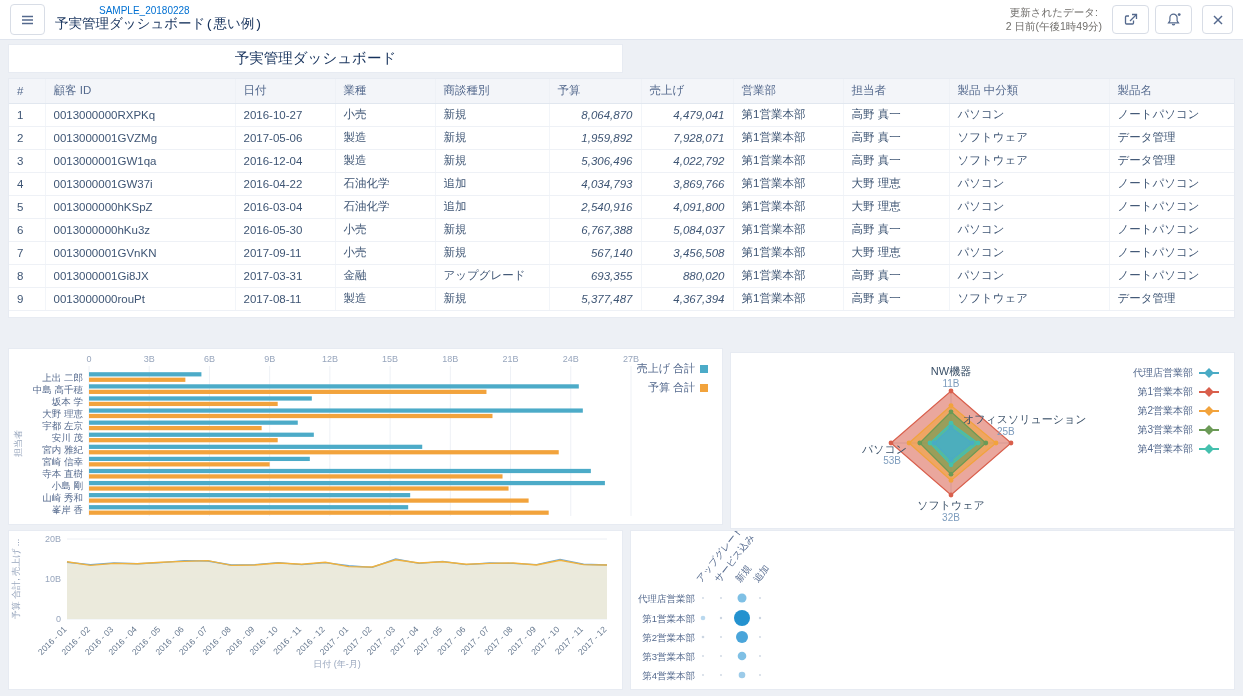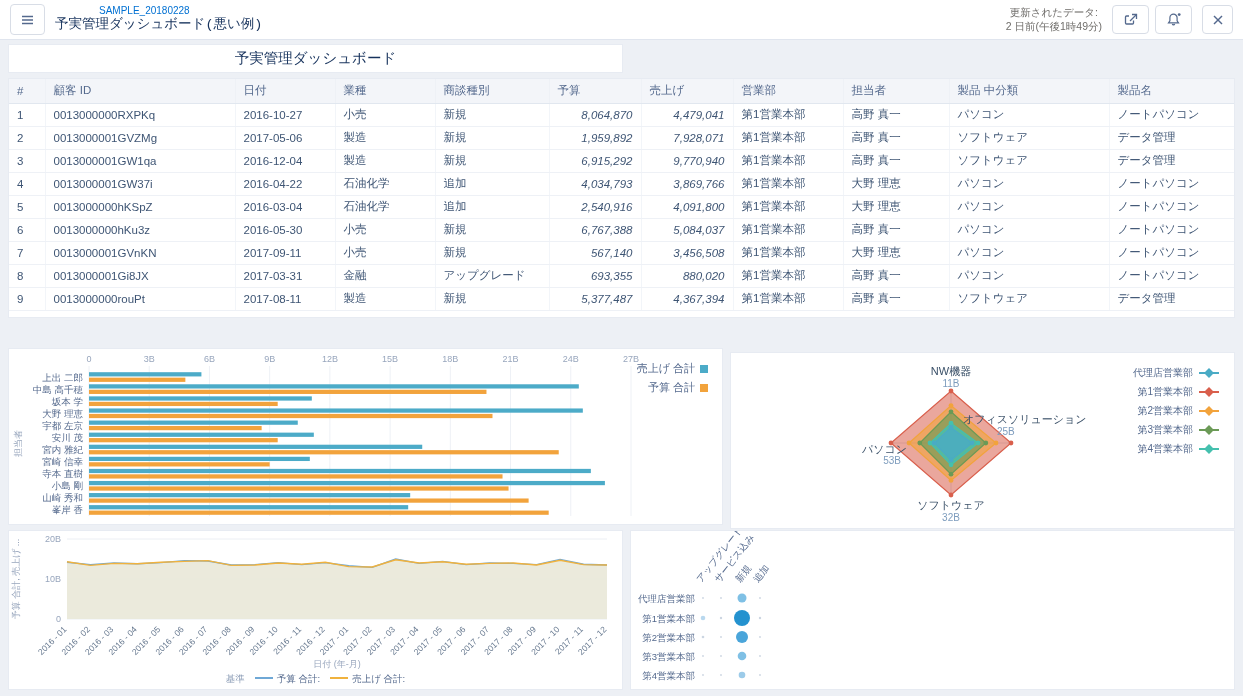--- a/index.html
+++ b/index.html
@@ -155,22 +155,22 @@
             <td>高野 真一</td>
             <td>ソフトウェア</td>
             <td>データ管理</td>
           </tr>
           <tr>
             <td>3</td>
             <td>0013000001GW1qa</td>
             <td>2016-12-04</td>
             <td>製造</td>
             <td>新規</td>
-            <td class="num">6,915,292</td>
-            <td class="num">9,770,940</td>
+            <td class="num">5,306,496</td>
+            <td class="num">4,022,792</td>
             <td>第1営業本部</td>
             <td>高野 真一</td>
             <td>ソフトウェア</td>
             <td>データ管理</td>
           </tr>
           <tr>
             <td>4</td>
             <td>0013000001GW37i</td>
             <td>2016-04-22</td>
             <td>石油化学</td>
@@ -425,21 +425,20 @@
         <text x="457.13043478260875" y="99" text-anchor="end" class="xlab" transform="rotate(-45 457.13043478260875 99)">2017 - 06</text>
         <text x="480.60869565217394" y="99" text-anchor="end" class="xlab" transform="rotate(-45 480.60869565217394 99)">2017 - 07</text>
         <text x="504.0869565217391" y="99" text-anchor="end" class="xlab" transform="rotate(-45 504.0869565217391 99)">2017 - 08</text>
         <text x="527.5652173913044" y="99" text-anchor="end" class="xlab" transform="rotate(-45 527.5652173913044 99)">2017 - 09</text>
         <text x="551.0434782608696" y="99" text-anchor="end" class="xlab" transform="rotate(-45 551.0434782608696 99)">2017 - 10</text>
         <text x="574.5217391304348" y="99" text-anchor="end" class="xlab" transform="rotate(-45 574.5217391304348 99)">2017 - 11</text>
         <text x="598" y="99" text-anchor="end" class="xlab" transform="rotate(-45 598 99)">2017 - 12</text>
         <text x="328" y="136" text-anchor="middle" class="ax">日付 (年-月)</text>
         <text x="10" y="48" text-anchor="middle" class="ax" transform="rotate(-90 10 48)">予算 合計, 売上げ ...</text>
       </svg>
-    <div class="line-legend" id="line-legend"><span>基準</span><span class="lchip" style="background: rgb(111, 168, 214);"></span><span class="lname">予算 合計:</span><span class="lchip" style="background: rgb(240, 178, 62);"></span><span class="lname">売上げ 合計:</span></div>
   </section>
 
   <section class="widget bubble-widget">
     <svg id="bubsvg" width="603" height="158" viewBox="0 0 603 158">
         <text x="70" y="52" text-anchor="start" class="cat" transform="rotate(-52 70 52)">アップグレード</text>
         <text x="88" y="52" text-anchor="start" class="cat" transform="rotate(-52 88 52)">サービス込み</text>
         <text x="109" y="52" text-anchor="start" class="cat" transform="rotate(-52 109 52)">新規</text>
         <text x="127" y="52" text-anchor="start" class="cat" transform="rotate(-52 127 52)">追加</text>
         <text x="64" y="70.5" text-anchor="end" class="cat">代理店営業部</text>
         <circle cx="72" cy="67" r="0.9" fill="#ccd6e2"></circle>

